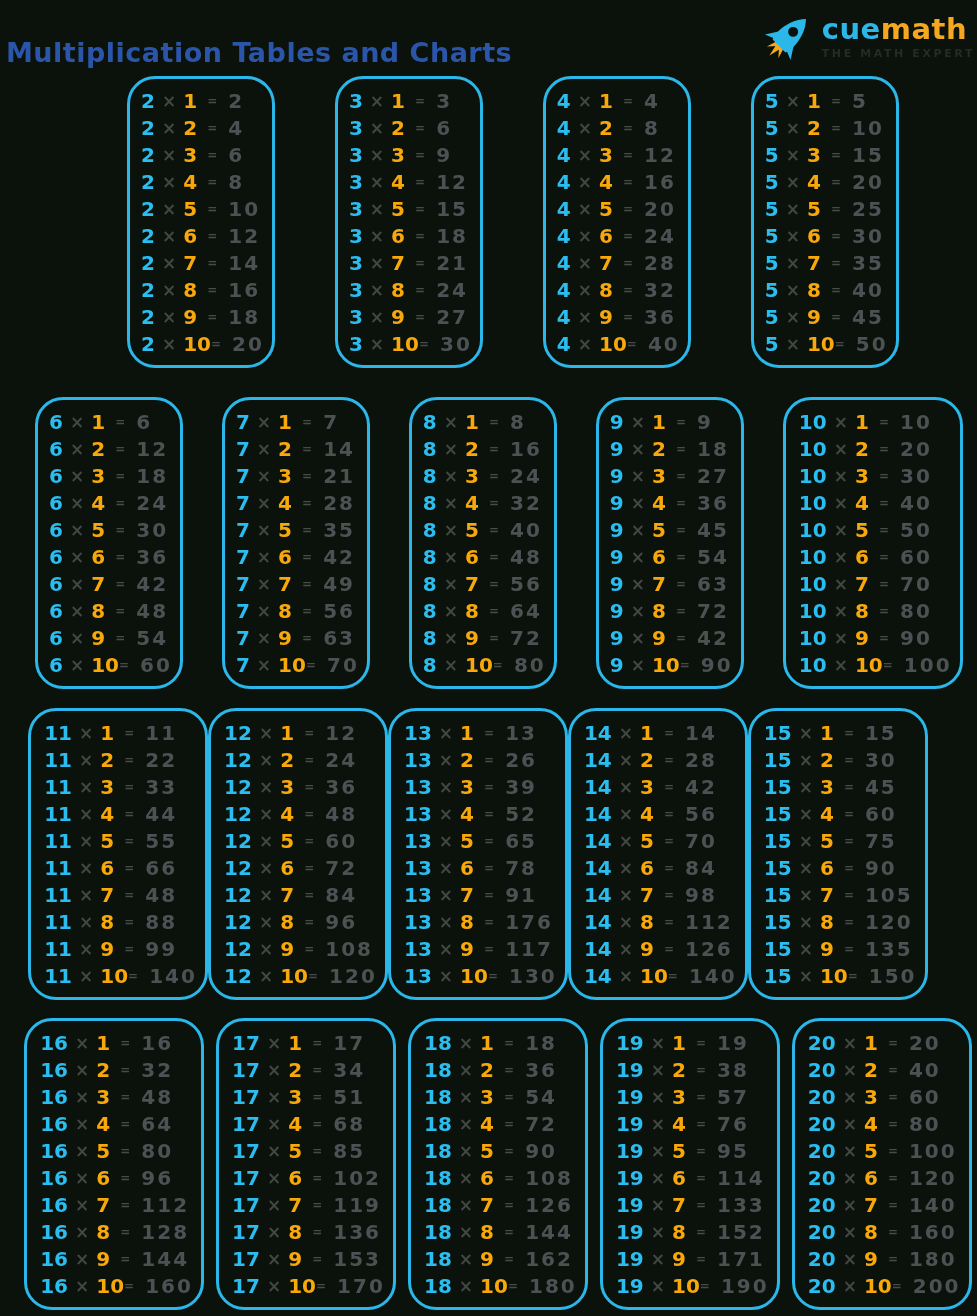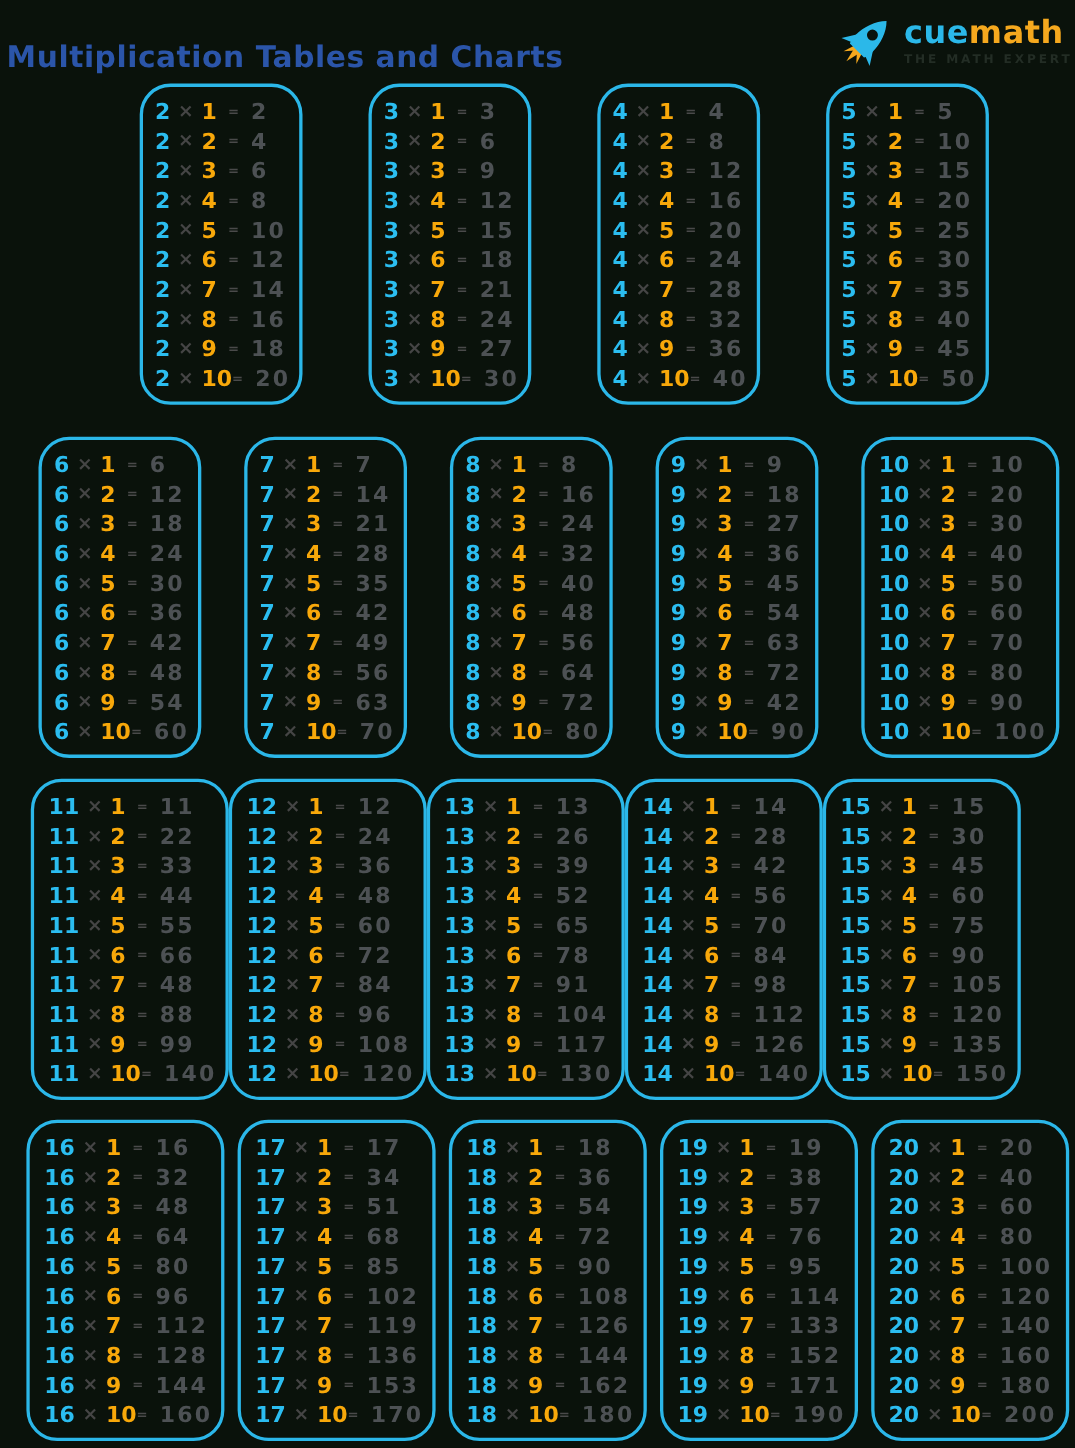--- a/index.html
+++ b/index.html
@@ -934,21 +934,21 @@
           <span class="op">×</span>
           <span class="b">7</span>
           <span class="eqs">=</span>
           <span class="r">91</span>
         </div>
         <div class="eq">
           <span class="a">13</span>
           <span class="op">×</span>
           <span class="b">8</span>
           <span class="eqs">=</span>
-          <span class="r">104</span>
+          <span class="r">176</span>
         </div>
         <div class="eq">
           <span class="a">13</span>
           <span class="op">×</span>
           <span class="b">9</span>
           <span class="eqs">=</span>
           <span class="r">117</span>
         </div>
         <div class="eq">
           <span class="a">13</span>

